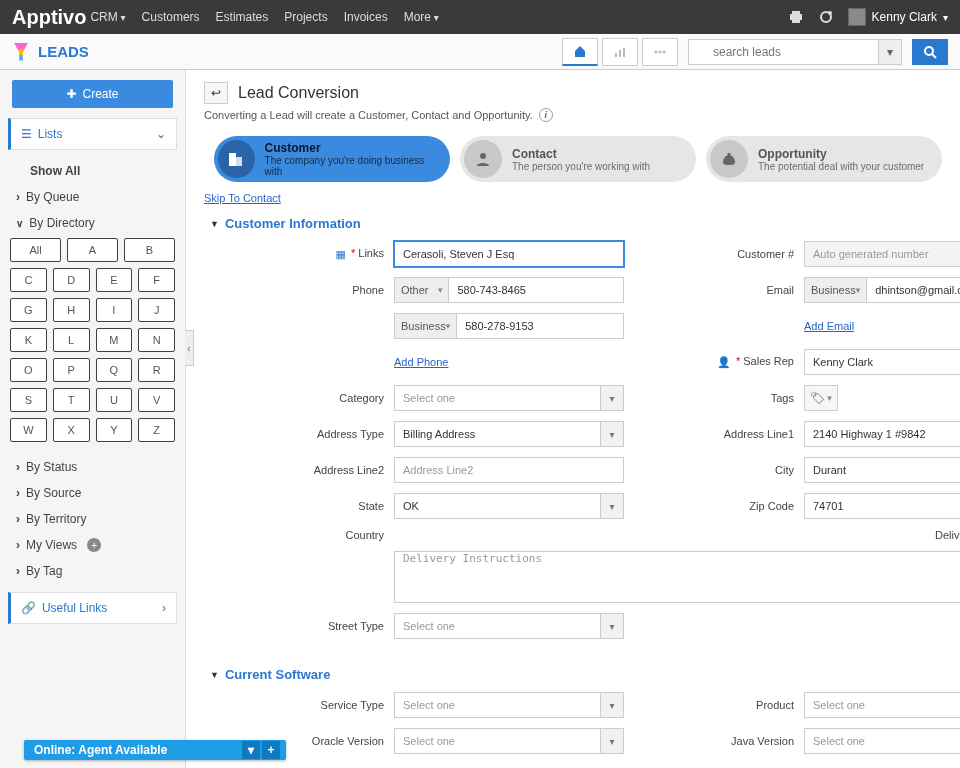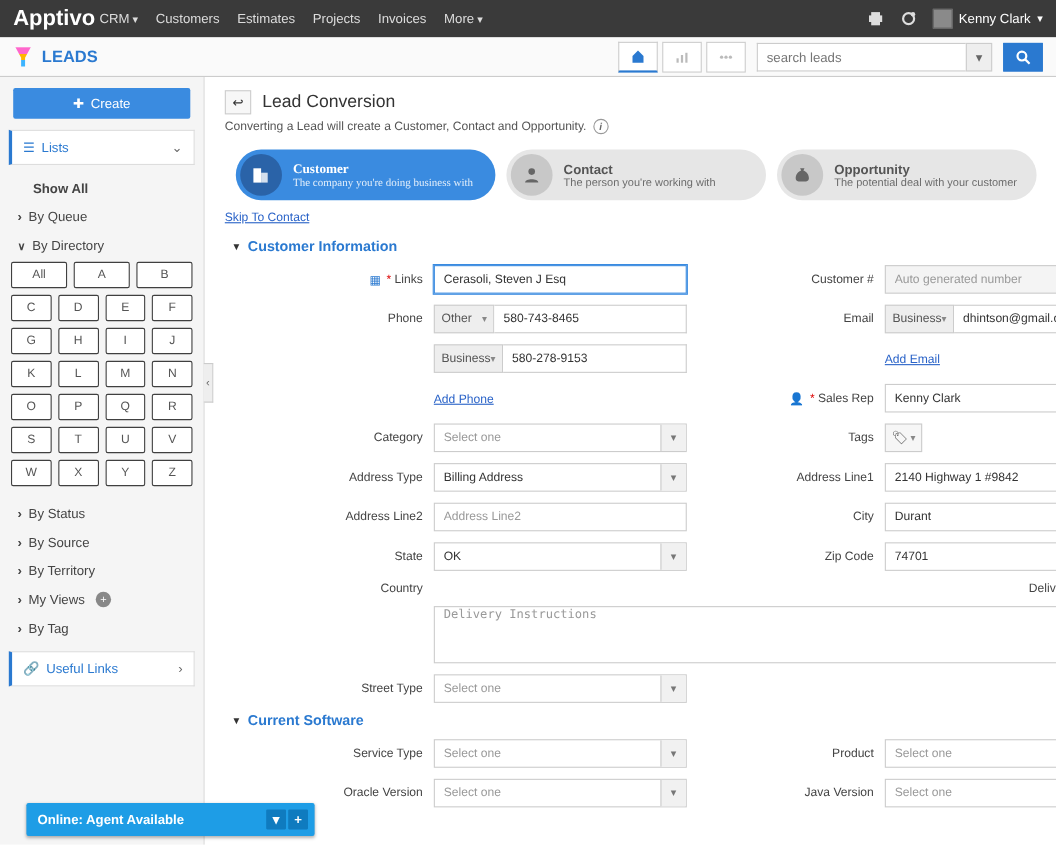--- a/index.html
+++ b/index.html
@@ -17,21 +17,21 @@
 .user-avatar { width: 18px; height: 18px; background: #8a8a8a; border: 1px solid #666; }
 
 
 .subheader { height: 36px; border-bottom: 1px solid #ccc; display: flex; align-items: center; padding: 0 12px; background: #fafafa; }
 .leads-icon { width: 18px; height: 18px; background: linear-gradient(#f6c 0 33%, #ffb400 33% 66%, #3cb4ff 66% 100%); clip-path: polygon(10% 0, 90% 0, 60% 55%, 60% 100%, 40% 100%, 40% 55%); margin-right: 8px; }
 .leads-title { color: #2a79d0; font-weight: bold; font-size: 15px; }
 .subheader-right { margin-left: auto; display: flex; align-items: center; gap: 4px; }
 .subicon-btn { width: 36px; height: 28px; border: 1px solid #ccc; background: #fff; display: inline-flex; align-items: center; justify-content: center; color: #888; cursor: pointer; }
 .subicon-btn.active { border-bottom: 2px solid #2a79d0; color:#2a79d0; }
 .search-wrap { display: flex; margin-left: 6px; }
-.search-input { width: 190px; height: 26px; border: 1px solid #ccc; border-right: none; padding: 0 8px; font-size: 12px; }
+.search-input { width: 190px; height: 26px; border: 1px solid #ccc; border-right: none; padding: 0 24px; font-size: 12px; }
 .search-dd { width: 24px; height: 26px; border: 1px solid #ccc; background: #eee; color: #666; display:flex;align-items:center;justify-content:center;}
 .search-btn { width: 36px; height: 26px; background: #2a79d0; border: 1px solid #2a79d0; color: #fff; display: inline-flex; align-items: center; justify-content: center; margin-left:6px; cursor:pointer;}
 
 
 .layout { display: flex; height: calc(768px - 34px - 36px - 0px); }
 .sidebar { width: 186px; background: #f5f5f5; border-right: 1px solid #ddd; position: relative; }
 .sidebar-collapse-handle { position: absolute; right: -9px; top: 260px; width: 9px; height: 36px; background: #eee; border: 1px solid #ccc; border-left:none; display:flex; align-items:center; justify-content:center; color:#666; font-size:10px; cursor:pointer; }
 .create-btn { margin: 10px 12px; height: 28px; background: #3a8be0; color: #fff; border: none; width: calc(100% - 24px); border-radius: 2px; font-size: 12px; cursor:pointer; display:flex;align-items:center;justify-content:center;gap:6px;}
 .side-box { background: #fff; margin: 0 8px 8px 8px; border: 1px solid #ddd; border-left: 3px solid #2a79d0; padding: 8px 10px; display:flex; align-items:center; color:#2a79d0; cursor:pointer;}
 .side-box .chev { margin-left:auto; color:#666;}
@@ -51,21 +51,21 @@
 .page-hdr { display:flex; align-items:center; gap:10px; margin-bottom:4px;}
 .back-btn { width:24px;height:22px;border:1px solid #ccc;background:#f7f7f7;display:inline-flex;align-items:center;justify-content:center;color:#333;cursor:pointer;}
 .page-title { font-size: 16px; color: #333; }
 .page-sub { font-size: 11px; color: #555; margin-bottom:14px; display:flex; align-items:center; gap:6px;}
 .info-dot { width:14px;height:14px;border-radius:50%;border:1px solid #999;display:inline-flex;align-items:center;justify-content:center;font-size:9px;color:#666;font-style:italic;font-weight:bold;}
 
 
 .steps { display:flex; gap:10px; margin: 4px 0 10px 10px;}
 .step { flex:1; height:46px; border-radius:23px; display:flex; align-items:center; padding:0 12px 0 4px; gap:10px;}
 .step .circle { width:38px;height:38px;border-radius:50%;display:inline-flex;align-items:center;justify-content:center;}
-.step.active { background:#3a8be0; color:#ffffff;font-family:Liberation Serif, serif; }
+.step.active { background:#3a8be0; color:#0f172a; }
 .step.active .circle { background:#2a63a8;}
 .step.inactive { background:#e6e6e6; color:#555;}
 .step.inactive .circle { background:#c8c8c8; color:#666;}
 .step .t1 { font-weight:bold; font-size:12px;}
 .step .t2 { font-size:10px; opacity:.85;}
 .skip-link { color:#2a63c8; text-decoration:underline; font-size:11px; margin:4px 0 12px 0; cursor:pointer;}
 
 
 .section-hdr { color:#2a79d0; font-weight:bold; font-size:13px; margin: 4px 0 10px 6px; display:flex; align-items:center; gap:6px;}
 .section-hdr::before { content:"\25BC"; color:#333; font-size:9px;}
@@ -86,21 +86,21 @@
 .select-wrap::after { content:"\25BE"; position:absolute; right:1px; top:1px; bottom:1px; width:22px; background:#f1f1f1; border-left:1px solid #ccc;display:flex;align-items:center;justify-content:center;color:#777;font-size:10px;}
 .search-suffix { position:relative;}
 .search-suffix::after { content:""; position:absolute; right:1px; top:1px; bottom:1px; width:24px; background:#f1f1f1; border-left:1px solid #ccc;}
 .textarea { height:52px; resize:none;}
 .span3 { grid-column: 2 / span 3;}
 .icon-mini { display:inline-block; vertical-align:middle; margin-right:2px;}
 .tag-dd { width:34px;height:26px;border:1px solid #ccc;background:#f6f6f6;display:inline-flex;align-items:center;justify-content:center;gap:2px;color:#555;cursor:pointer;}
 .tag-dd::after{content:"\25BE";font-size:9px;color:#888;}
 
 
-.chatbar { position:fixed; bottom:8px; left:24px; width:262px; height:30px; background:#1e9de6; color:#fff; display:flex; align-items:center; padding:0 6px 0 10px; font-size:12px; font-weight:bold; border-radius:2px; box-shadow:0 1px 3px rgba(0,0,0,.3);}
+.chatbar { position:fixed; bottom:8px; left:24px; width:262px; height:20px; background:#1e9de6; color:#fff; display:flex; align-items:center; padding:0 6px 0 10px; font-size:12px; font-weight:bold; border-radius:2px; box-shadow:0 1px 3px rgba(0,0,0,.3);}
 .chatbar .ctl { margin-left:auto; display:flex; gap:2px;}
 .chatbar .cbtn { width:18px;height:18px;background:#0f7bbf;display:inline-flex;align-items:center;justify-content:center;font-size:12px;cursor:pointer;border-radius:1px;}
 
 svg { display:block;}
 </style>
 </head>
 <body>
 
 <div class="topbar">
   <span class="logo">Apptivo</span>
@@ -376,21 +376,21 @@
 
       <div class="lbl">Delivery Instructions</div>
       <textarea class="field textarea span3" placeholder="Delivery Instructions" style=""></textarea>
 
       <div class="lbl">Street Type</div>
       <div class="select-wrap"><input class="field" placeholder="Select one" style=""></div>
       <div></div>
         <div></div>
     </div>
 
-    <div class="section-hdr" style="margin-top:8px;">Current Software</div>
+    <div class="section-hdr" style="margin-top:28px;">Current Software</div>
     <div class="form-grid">
       <div class="lbl">Service Type</div>
       <div class="select-wrap"><input class="field" placeholder="Select one" style=""></div>
       <div class="lbl">Product</div>
       <div class="select-wrap"><input class="field" placeholder="Select one" style=""></div>
 
       <div class="lbl">Oracle Version</div>
       <div class="select-wrap"><input class="field" placeholder="Select one" style=""></div>
       <div class="lbl">Java Version</div>
       <div class="select-wrap"><input class="field" placeholder="Select one" style=""></div>

